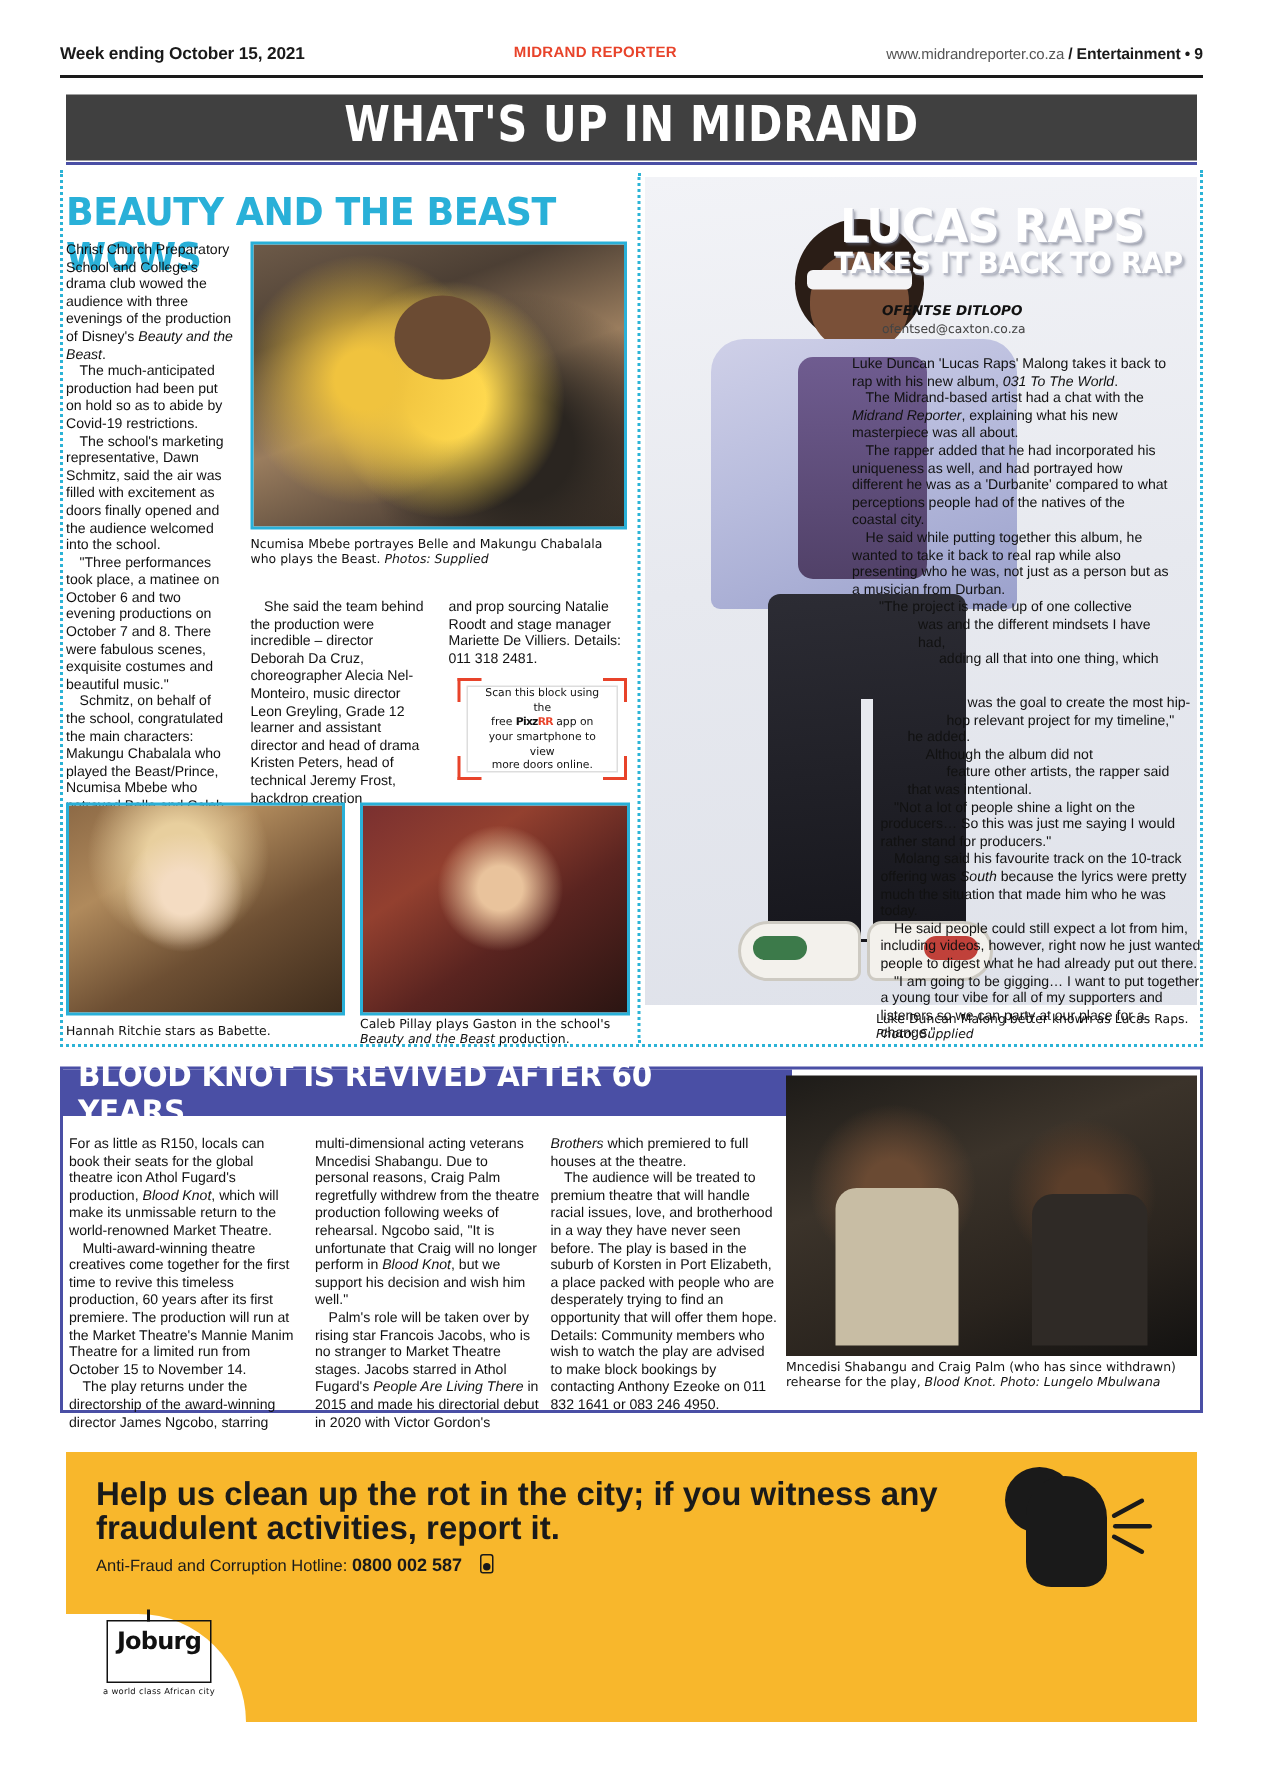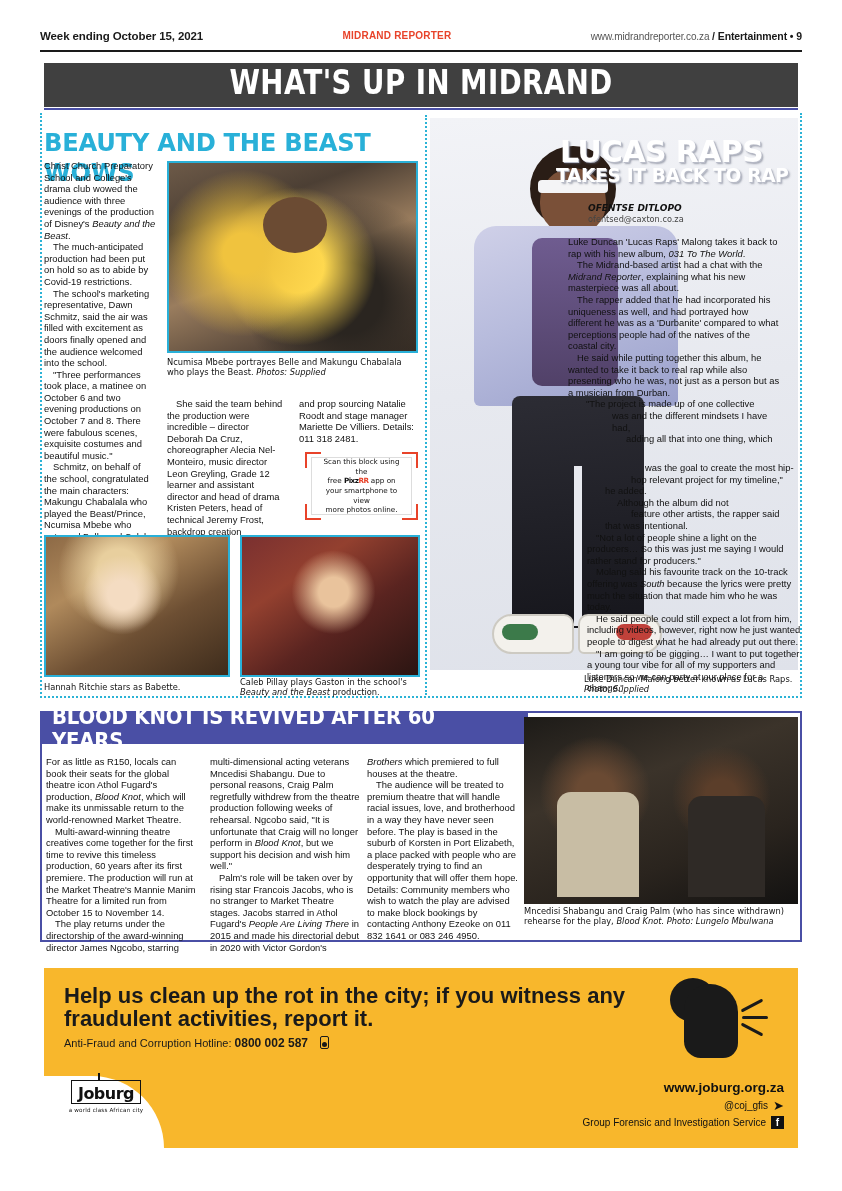--- a/index.html
+++ b/index.html
@@ -251,21 +251,21 @@
   }
   .ad-url { font-size: 13.5px; font-weight: bold; color: #111; }
   .ad-soc { font-size: 10px; color: #111; margin-top: 4px; display: flex; align-items: center; justify-content: flex-end; gap: 5px; }
   .sq-icon { width: 13px; height: 13px; background: #111; display:inline-block; color:#fff; font-size:10px; line-height:13px; text-align:center; font-weight:bold; }
   .tw-glyph { font-size: 13px; color: #111; line-height: 13px; }
   .ad-logo {
     position: absolute; left: 14px; top: 112px; width: 96px; text-align: center;
     font-family: "DejaVu Sans", sans-serif;
   }
   .ad-logo-mark {
-    border: 1.5px solid #111; padding: 3px 6px 0; display: inline-block;
+    border: 1.5px solid #111; padding: 3px 6px 18px; display: inline-block;
     font-size: 16px; font-weight: bold; letter-spacing: -0.5px; color: #111; position: relative;
   }
   .ad-logo-mark::before {
     content:""; position:absolute; left:38%; top:-8px; width:2px; height:8px; background:#111;
   }
   .ad-logo-tag { font-size: 5.6px; color: #111; margin-top: 3px; letter-spacing: 0.2px; }
   .ad-silhouette {
     position: absolute; right: 26px; top: 10px; width: 110px; height: 90px;
   }
   .sil-head {
@@ -328,21 +328,21 @@
   <span class="crn tr"></span>
   <span class="crn bl"></span>
   <span class="crn br"></span>
   <div class="pixz-inner">
     <div>
       <span>Scan this block using the</span><br>
       <span>free</span>
       <span class="pixz-logo"><span>Pixz</span><span class="rr">RR</span></span>
       <span>app on</span><br>
       <span>your smartphone to view</span><br>
-      <span>more photos online.</span>
+      <span>more doors online.</span>
     </div>
   </div>
 </div>
 
 <div class="photo2"></div>
 <div class="cap cap2">Hannah Ritchie stars as Babette.</div>
 <div class="photo3"></div>
 <div class="cap cap3">
   <span>Caleb Pillay plays Gaston in the school's </span><i>Beauty and the Beast</i><span> production.</span>
 </div>
@@ -432,24 +432,13 @@
     <div class="sil-ray" style="left:78px; top:26px; width:24px; transform:rotate(-28deg);"></div>
     <div class="sil-ray" style="left:80px; top:38px; width:26px;"></div>
     <div class="sil-ray" style="left:78px; top:50px; width:24px; transform:rotate(28deg);"></div>
   </div>
 
   <div class="ad-logo">
     <div class="ad-logo-mark">Joburg</div>
     <div class="ad-logo-tag">a world class African city</div>
   </div>
 
-  <div class="ad-right">
-    <div class="ad-url">www.joburg.org.za</div>
-    <div class="ad-soc">
-      <span>@coj_gfis</span>
-      <span class="tw-glyph">➤</span>
-    </div>
-    <div class="ad-soc">
-      <span>Group Forensic and Investigation Service</span>
-      <span class="sq-icon">f</span>
-    </div>
-  </div>
 </div>
 
 </body></html>

